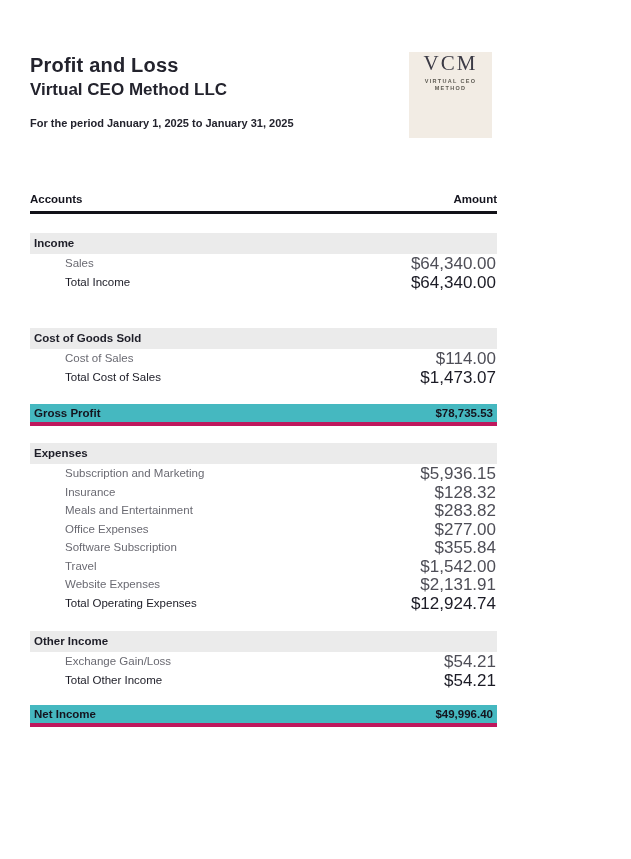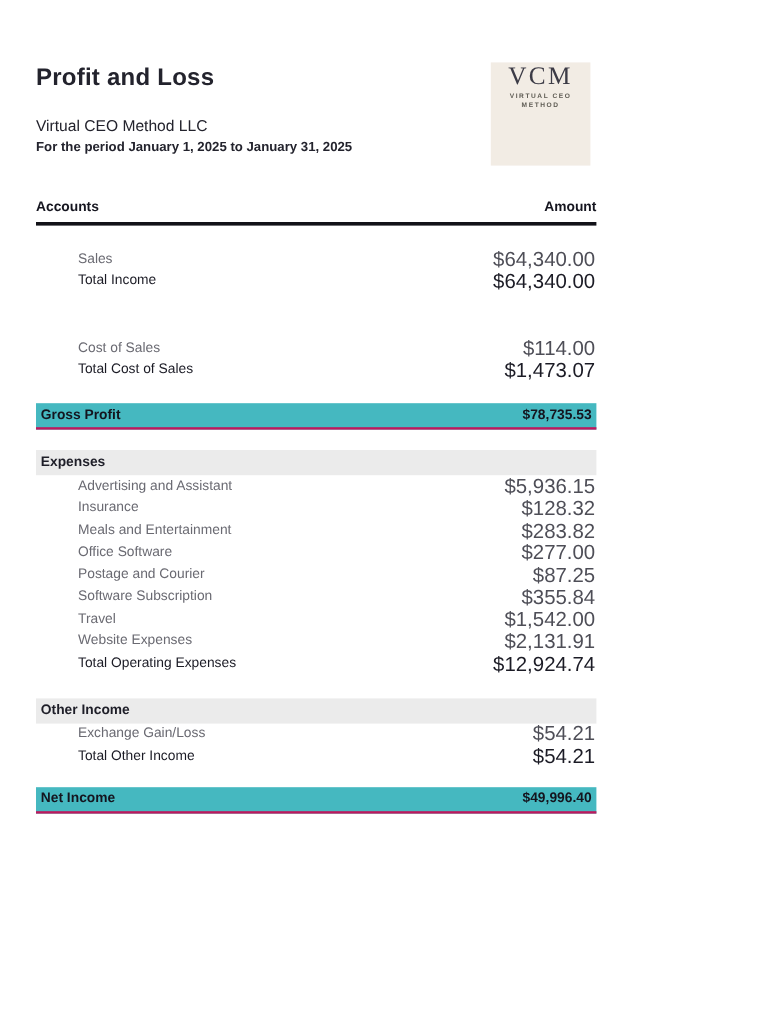--- a/index.html
+++ b/index.html
@@ -17,26 +17,26 @@
     position: relative;
   }
 
   
   .doc-header { position: relative; }
   .doc-title {
     font-size: 20px; font-weight: 800; letter-spacing: 0.2px;
     color: #23232d; line-height: 24px;
   }
   .doc-company {
-    font-size: 13px; font-weight: 400; color: #23232d;
-    margin-top: 20px; line-height: 16px;
+    font-size: 17px; font-weight: 700; color: #23232d;
+    margin-top: 5px; line-height: 16px;
   }
   .doc-period {
     font-size: 11px; font-weight: 700; color: #23232d;
-    margin-top: 4px; line-height: 13px;
+    margin-top: 19px; line-height: 13px;
   }
   .brand-logo {
     position: absolute; top: -1px; right: 5px;
     width: 83px; height: 86px;
     background: #f2ece4;
     display: flex; flex-direction: column;
     align-items: center; justify-content: flex-start;
     text-align: center;
   }
   .brand-monogram {
@@ -45,21 +45,21 @@
     line-height: 22px;
   }
   .brand-tagline {
     font-size: 5.5px; letter-spacing: 1.3px; color: #5d5a52;
     margin-top: 4px; line-height: 7px; font-weight: 700;
   }
 
   
   .table-head {
     display: flex; justify-content: space-between; align-items: flex-end;
-    margin-top: 37px;
+    margin-top: 63px;
     padding-bottom: 5px;
     border-bottom: 3px solid #121218;
     gap: 27px;
   }
   .table-head .col {
     font-size: 11.5px; font-weight: 700; color: #15151f; line-height: 13px;
   }
 
   
   #report-body > :nth-child(1) { margin-top: 19px; }
@@ -69,35 +69,35 @@
   #report-body > :nth-child(5) { margin-top: 19px; }
   #report-body > :nth-child(6) { margin-top: 16px; }
 
   .sec-header {
     background: #ebebeb;
     font-size: 11.5px; font-weight: 700; color: #1e1e28;
     padding: 4px 4px 4px 4px; line-height: 13px;
     height: 21px;
   }
   .acct-row {
-    display: flex; justify-content: space-between; align-items: center;
+    display: flex; justify-content: space-between; align-items: flex-end;
     padding: 2.5px 1px 2.5px 35px;
     height: 18.5px;
   }
   .acct-label { font-size: 11.5px; color: #6a6a72; line-height: 13px; }
   .acct-amount { font-size: 17px; color: #4e4e57; line-height: 13px; }
   .acct-row.bold .acct-label,
   .acct-row.bold .acct-amount {
     font-weight: 400; color: #1b1b25;
   }
 
   .highlight-row {
     display: flex; justify-content: space-between; align-items: center;
     background: #45b8c0;
-    border-bottom: 2px solid #be185d;
+    border-bottom: 4px solid #be185d;
     padding: 4px 4px; height: 22px;
   }
   .hl-label, .hl-amount {
     font-size: 11.5px; font-weight: 700; color: #14141e; line-height: 13px;
   }
 </style>
 </head>
 <body>
 
 <div class="page">
@@ -116,64 +116,62 @@
     </div>
   </div>
 
   <div class="table-head">
     <div class="col">Accounts</div>
     <div class="col">Amount</div>
   </div>
 
   <div id="report-body">
       <div class="section">
+        <div class="sec-header">Income</div>
         <div class="acct-row">
           <span class="acct-label">Sales</span>
           <span class="acct-amount">$64,340.00</span>
         </div>
         <div class="acct-row bold">
           <span class="acct-label">Total Income</span>
           <span class="acct-amount">$64,340.00</span>
         </div>
       </div>
       <div class="section">
+        <div class="sec-header">Cost of Goods Sold</div>
         <div class="acct-row">
           <span class="acct-label">Cost of Sales</span>
           <span class="acct-amount">$114.00</span>
         </div>
         <div class="acct-row bold">
           <span class="acct-label">Total Cost of Sales</span>
           <span class="acct-amount">$1,473.07</span>
         </div>
       </div>
       <div class="highlight-row">
         <span class="hl-label">Gross Profit</span>
         <span class="hl-amount">$78,735.53</span>
       </div>
       <div class="section">
         <div class="sec-header">Expenses</div>
         <div class="acct-row">
-          <span class="acct-label">Advertising and Assistant</span>
+          <span class="acct-label">Subscription and Marketing</span>
           <span class="acct-amount">$5,936.15</span>
         </div>
         <div class="acct-row">
           <span class="acct-label">Insurance</span>
           <span class="acct-amount">$128.32</span>
         </div>
         <div class="acct-row">
           <span class="acct-label">Meals and Entertainment</span>
           <span class="acct-amount">$283.82</span>
         </div>
         <div class="acct-row">
-          <span class="acct-label">Office Software</span>
+          <span class="acct-label">Office Expenses</span>
           <span class="acct-amount">$277.00</span>
-        </div>
-        <div class="acct-row">
-          <span class="acct-label">Postage and Courier</span>
-          <span class="acct-amount">$87.25</span>
         </div>
         <div class="acct-row">
           <span class="acct-label">Software Subscription</span>
           <span class="acct-amount">$355.84</span>
         </div>
         <div class="acct-row">
           <span class="acct-label">Travel</span>
           <span class="acct-amount">$1,542.00</span>
         </div>
         <div class="acct-row">

